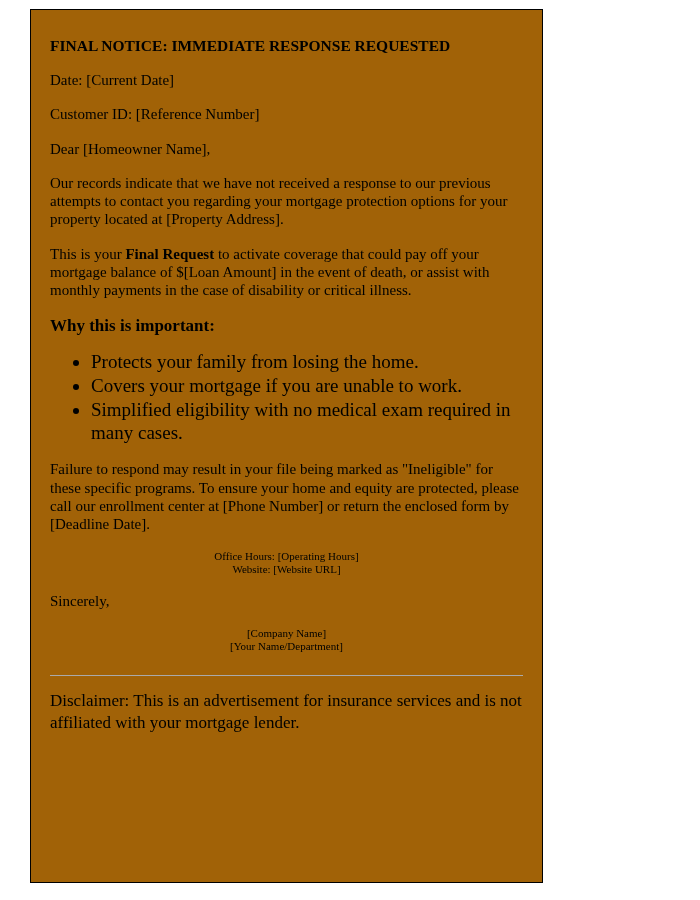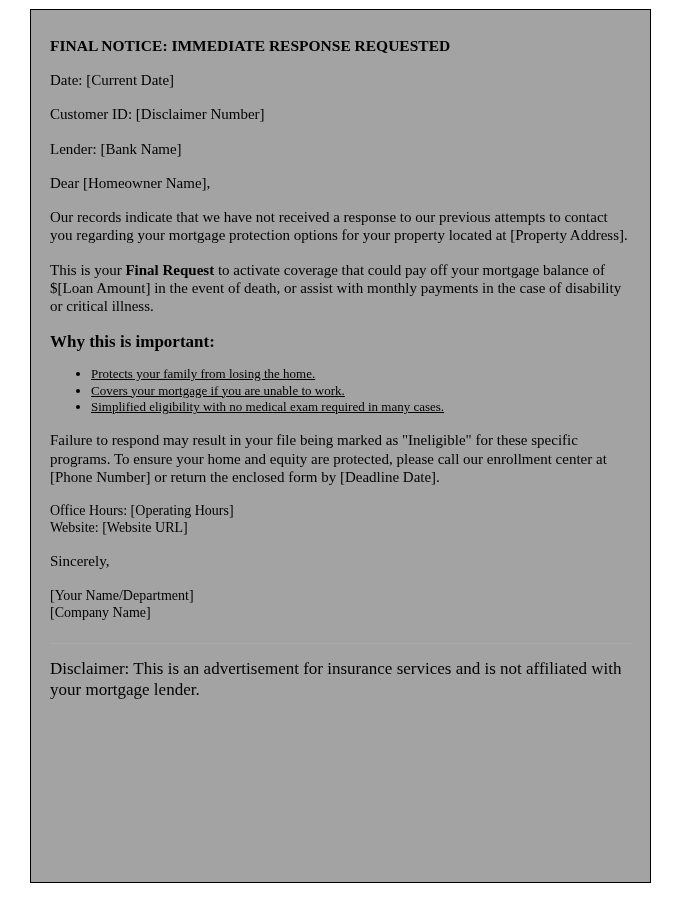--- a/index.html
+++ b/index.html
@@ -8,25 +8,25 @@
     background: #ffffff;
     width: 700px;
     height: 900px;
     font-family: "Liberation Serif", serif;
     color: #000000;
   }
   .page {
     position: absolute;
     left: 30px;
     top: 9px;
-    width: 621px;
+    width: 513px;
     height: 874px;
     box-sizing: border-box;
     border: 1px solid #000000;
-    background: #a3a3a3;
+    background: #a16207;
     padding: 27px 19px 20px 19px;
   }
   .heading {
     font-size: 15.5px;
     font-weight: bold;
     margin: 0 0 16px 0;
   }
   p, .para {
     font-size: 15px;
     line-height: 1.22;
@@ -37,33 +37,33 @@
     text-align: center;
   }
   .section-heading {
     font-size: 17px;
     font-weight: bold;
     margin: 0 0 14px 0;
   }
   ul.benefits {
     margin: 0 0 16px 0;
     padding-left: 41px;
-    font-size: 13px;
+    font-size: 19px;
     line-height: 1.22;
-    text-decoration: underline;
   }
   ul.benefits li {
     margin: 0 0 1px 0;
   }
   .tight-block {
     margin: 0 0 16px 0;
   }
   .tight-block div {
-    font-size: 14px;
+    font-size: 11px;
     line-height: 1.22;
+    text-align: center;
   }
   .divider {
     border: none;
     border-top: 1px solid #aaaaaa;
     margin: 22px 0 14px 0;
   }
   .disclaimer {
     font-size: 17px;
     line-height: 1.25;
     margin: 0;
@@ -71,23 +71,22 @@
 </style>
 </head>
 <body>
 
 <div class="page">
 
   <div class="heading">FINAL NOTICE: IMMEDIATE RESPONSE REQUESTED</div>
 
   <p>Date: [Current Date]</p>
 
-  <p>Customer ID: [Disclaimer Number]</p>
+  <p>Customer ID: [Reference Number]</p>
 
-  <p>Lender: [Bank Name]</p>
 
   <p>Dear [Homeowner Name],</p>
 
   <p>Our records indicate that we have not received a response to our previous attempts to contact you regarding your mortgage protection options for your property located at [Property Address].</p>
 
   <p><span>This is your </span><span class="bold-inline">Final Request</span><span> to activate coverage that could pay off your mortgage balance of $[Loan Amount] in the event of death, or assist with monthly payments in the case of disability or critical illness.</span></p>
 
   <div class="section-heading">Why this is important:</div>
 
   <ul class="benefits">
@@ -99,21 +98,21 @@
   <p>Failure to respond may result in your file being marked as "Ineligible" for these specific programs. To ensure your home and equity are protected, please call our enrollment center at [Phone Number] or return the enclosed form by [Deadline Date].</p>
 
   <div class="tight-block">
     <div>Office Hours: [Operating Hours]</div>
     <div>Website: [Website URL]</div>
   </div>
 
   <p>Sincerely,</p>
 
   <div class="tight-block">
+    <div>[Company Name]</div>
     <div>[Your Name/Department]</div>
-    <div>[Company Name]</div>
   </div>
 
   <hr class="divider">
 
   <p class="disclaimer">Disclaimer: This is an advertisement for insurance services and is not affiliated with your mortgage lender.</p>
 
 </div>
 
 </body></html>

